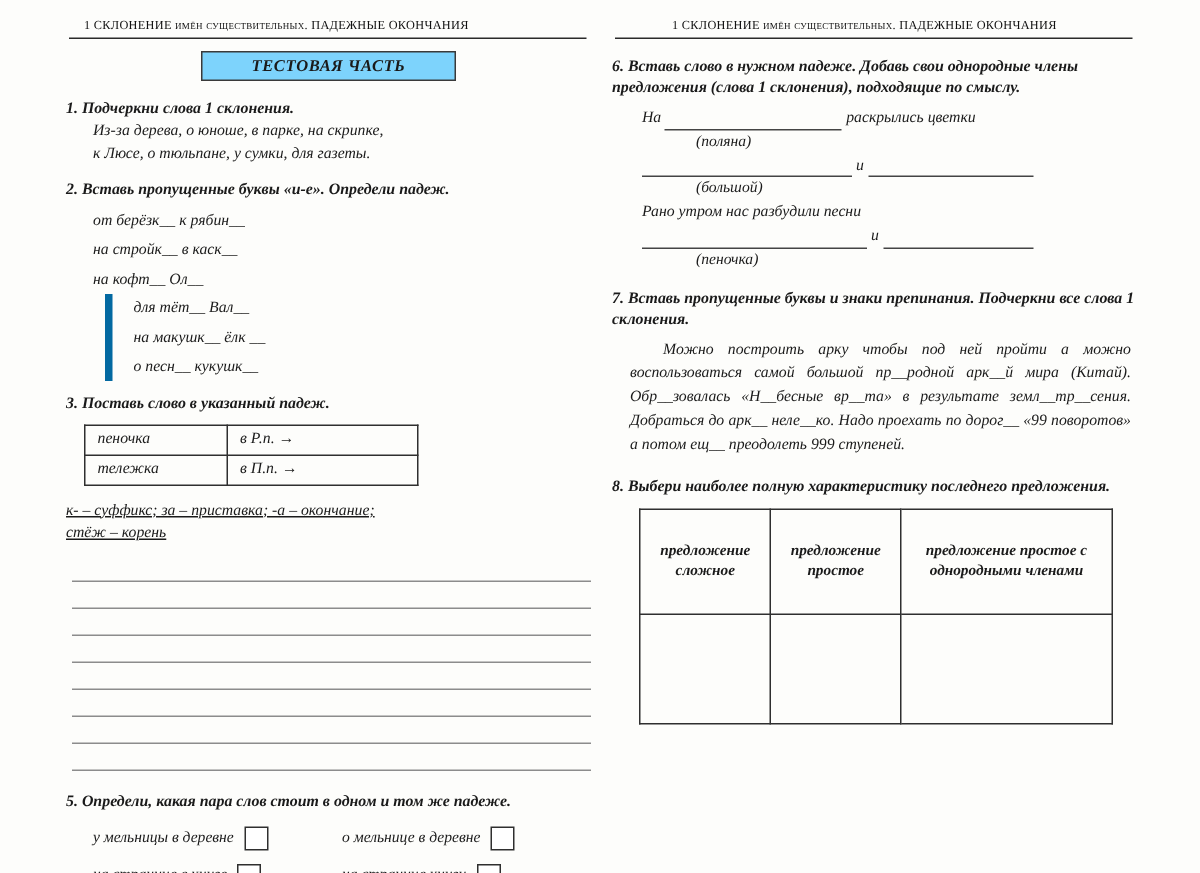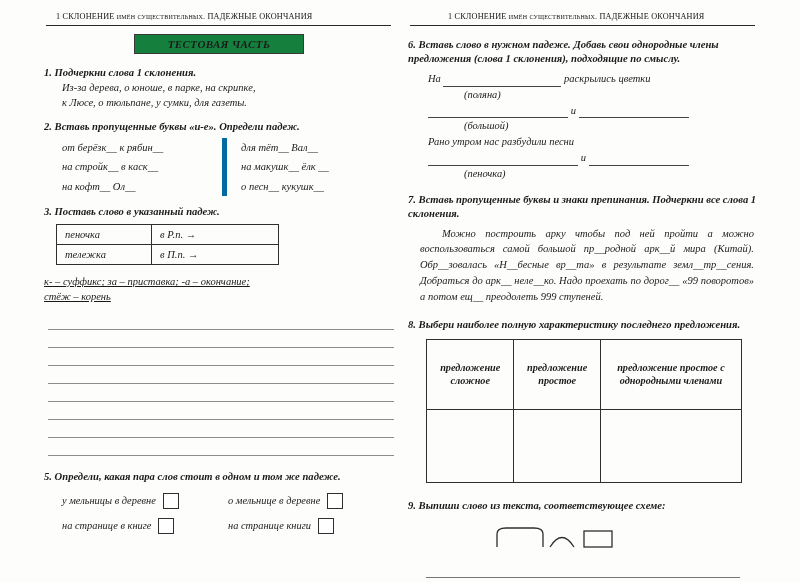--- a/index.html
+++ b/index.html
@@ -52,21 +52,21 @@
   .banner {
     width: 168px;
     margin: 0 auto 12px auto;
     border: 1px solid #3a3a3a;
     text-align: center;
     font-weight: bold;
     font-style: italic;
     font-size: 11px;
     padding: 3px 0 3px 0;
     letter-spacing: 0.4px;
-    background: #15803d;
+    background: #7dd3fc;
   }
 
   .task {
     margin-bottom: 9px;
     font-size: 10.6px;
     line-height: 1.34;
   }
   .task-head {
     font-weight: bold;
     font-style: italic;
@@ -78,20 +78,21 @@
     line-height: 1.45;
     padding-left: 18px;
   }
   .body-line.noindent { padding-left: 0; text-decoration: underline; }
 
   
   .wordgrid {
     display: flex;
     margin-top: 4px;
     padding-left: 18px;
+    flex-direction: column;
   }
   .wordgrid .gcol {
     width: 152px;
     font-style: italic;
     font-size: 10.5px;
     line-height: 1.85;
   }
   .wordgrid .gcol.second {
     border-left: 5px solid #0369a1;
     padding-left: 14px;
@@ -339,26 +340,15 @@
         </tr>
         <tr>
           <td class="val"></td>
           <td class="val"></td>
           <td class="val"></td>
         </tr>
       </tbody>
         </table>
     </div>
 
-    <div class="task" style="margin-top:16px;">
-      <div class="task-head">9. Выпиши слово из текста, соответствующее схеме:</div>
-      <div class="scheme">
-        <svg width="126" height="26" viewBox="0 0 126 26">
-          <path d="M3 22 L3 9 Q3 3 12 3 L40 3 Q49 3 49 9 L49 22" fill="none" stroke="#2f2f2f" stroke-width="1.3"></path>
-          <path d="M56 22 Q68 3 80 22" fill="none" stroke="#2f2f2f" stroke-width="1.3"></path>
-          <rect x="90" y="6" width="28" height="16" fill="none" stroke="#2f2f2f" stroke-width="1.3"></rect>
-        </svg>
-      </div>
-      <div class="tail-line"></div>
-    </div>
 
   </div>
 </div>
 
 </body></html>

